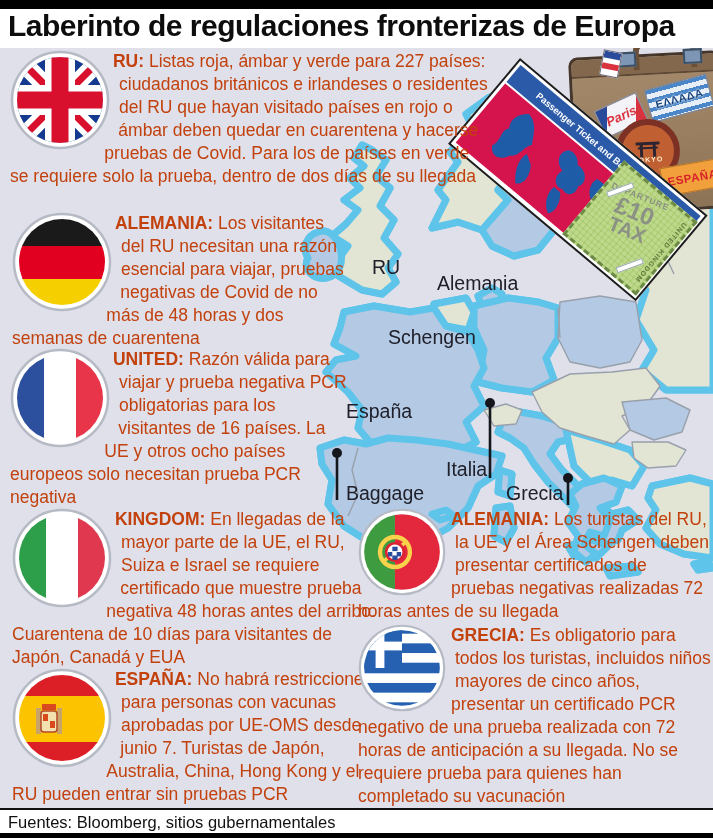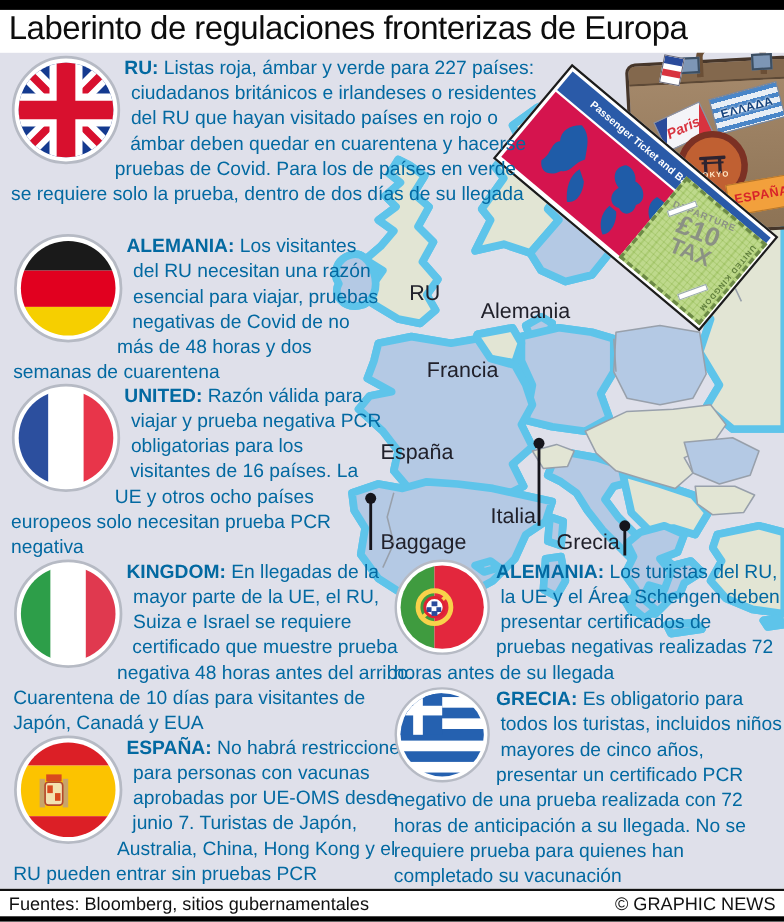--- a/index.html
+++ b/index.html
@@ -1,29 +1,29 @@
 <!DOCTYPE html>
 <html><head>
 <meta charset="utf-8">
 <style>
   html,body{margin:0;padding:0;background:#fff;}
   body{width:713px;height:838px;position:relative;overflow:hidden;
        font-family:"Liberation Sans","DejaVu Sans",sans-serif;}
   .abs{position:absolute;}
   
   #topbar{left:0;top:0;width:713px;height:9px;background:#000;}
-  #title{left:8px;top:9px;width:700px;font-size:30px;font-weight:400;
+  #title{left:8px;top:9px;width:700px;font-size:30px;font-weight:700;
          letter-spacing:-0.5px;color:#0d0d0d;white-space:nowrap;}
   
   #panel{left:0;top:48px;width:713px;height:760px;background:#dfe0ea;overflow:hidden;}
   
   #mapsvg{position:absolute;left:270px;top:2px;width:443px;height:540px;z-index:1;}
   .mlabel{position:absolute;z-index:6;font-size:19.5px;color:#20202a;}
   
-  .entry{position:absolute;z-index:5;color:#0369a1;}
+  .entry{position:absolute;z-index:5;color:#c2410c;}
   .entry p{margin:0;font-size:17.5px;line-height:23px;}
   .entry b{font-weight:700;}
   .flag{float:left;shape-outside:circle(53%);margin:0 9px 4px 0;}
   .flag svg{display:block;}
   .flag-l{width:100px;height:100px;}
   .flag-r{width:88px;height:88px;}
   
   #suitcase{left:572px;top:6px;width:146px;height:152px;z-index:2;
     background:linear-gradient(#a68a6c,#8d7355);border:3px solid #46362a;
     border-radius:9px;transform:rotate(-3deg);}
@@ -133,21 +133,21 @@
     </g>
     <g fill="#15151c">
       <circle cx="67" cy="403" r="5"></circle>
       <circle cx="220" cy="353" r="5"></circle>
       <circle cx="298" cy="428" r="5"></circle>
     </g>
   </svg>
 
   <span class="mlabel" style="left:372px;top:208px">RU</span>
   <span class="mlabel" style="left:437px;top:224px">Alemania</span>
-  <span class="mlabel" style="left:388px;top:278px">Francia</span>
+  <span class="mlabel" style="left:388px;top:278px">Schengen</span>
   <span class="mlabel" style="left:346px;top:352px">España</span>
   <span class="mlabel" style="left:446px;top:410px">Italia</span>
   <span class="mlabel" style="left:346px;top:434px">Baggage</span>
   <span class="mlabel" style="left:506px;top:434px">Grecia</span>
 
   <div class="abs" id="suitcase">
     <div id="case-top"></div>
     <div id="handle"></div>
     <div class="clasp" style="left:46px"></div>
     <div class="clasp" style="left:112px"></div>
@@ -362,15 +362,14 @@
         </g>
       </svg>
     </div>
     <p><b>GRECIA:</b><span> Es obligatorio para todos los turistas, incluidos niños mayores de cinco años, presentar un certificado PCR negativo de una prueba realizada con 72 horas de anticipación a su llegada. No se requiere prueba para quienes han completado su vacunación</span></p>
   </div>
 
 </div>
 
 <div class="abs" id="footer">
   <span>Fuentes: Bloomberg, sitios gubernamentales</span>
-  <span>© GRAPHIC NEWS</span>
 </div>
 <div class="abs" id="botbar"></div>
 
 </body></html>

